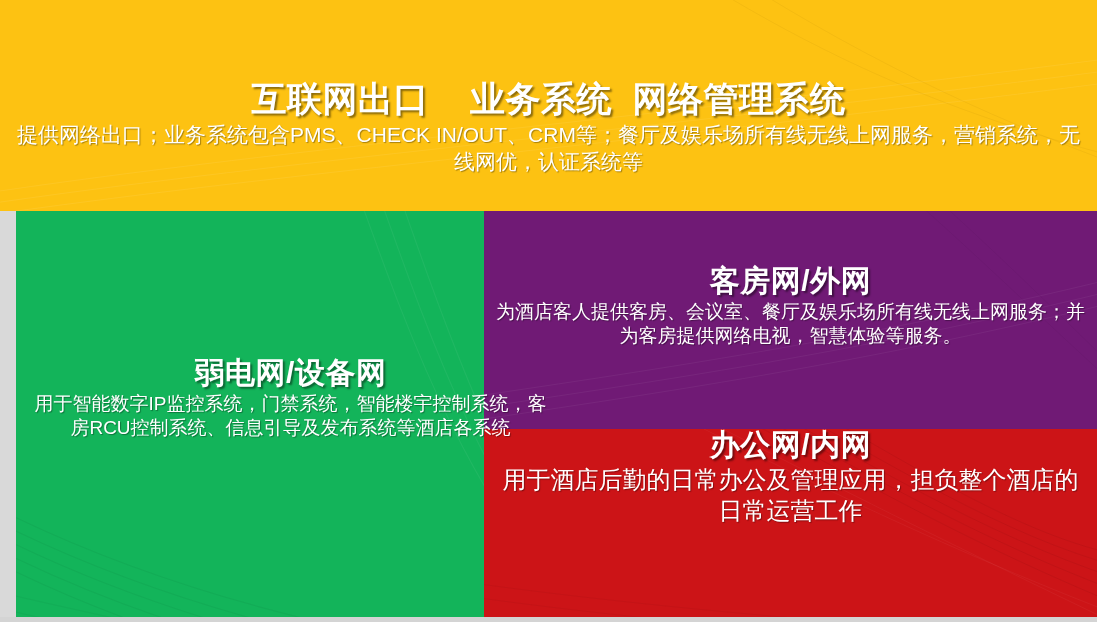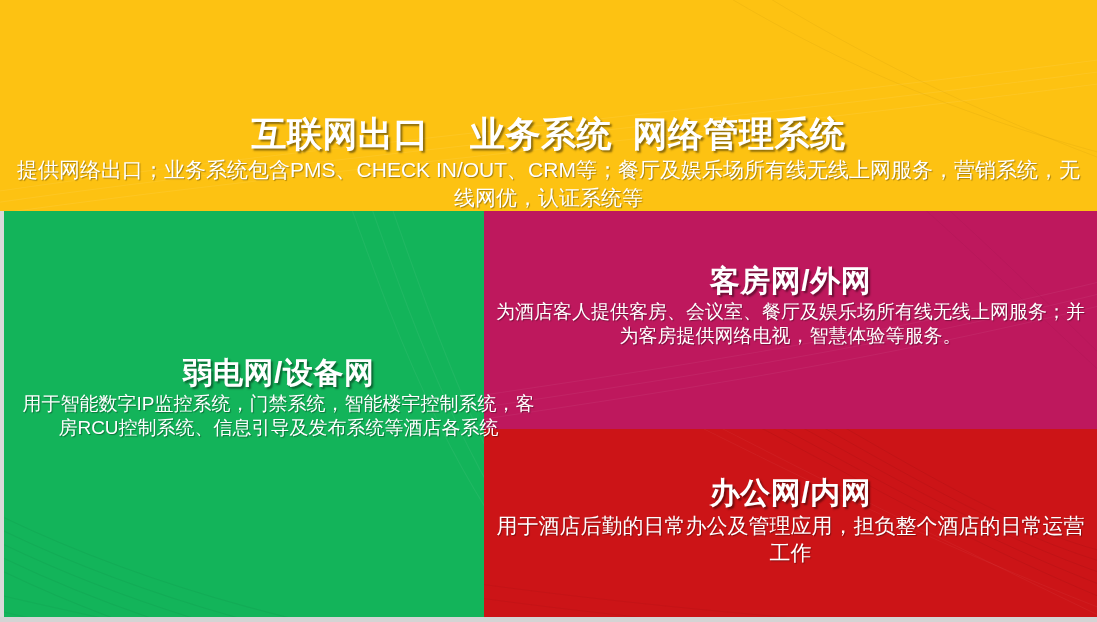--- a/index.html
+++ b/index.html
@@ -59,37 +59,37 @@
     text-shadow: 1px 1px 1px rgba(0,0,0,0.35);
   }
 
   
   #header {
     left: 0;
     top: 0;
     width: 1097px;
     height: 211px;
     background: #fdc212;
-    justify-content: flex-end;
+    justify-content: center;
   }
   #header .content { padding-top: 44px; }
   #header .p-title {
     font-size: 35px;
     margin-bottom: 4px;
   }
   #header .p-body {
     font-size: 21px;
     padding: 0 8px;
     max-width: 1090px;
     margin: 0 auto;
   }
 
   
   #green {
-    left: 4px;
+    left: 16px;
     top: 211px;
     width: 549px;
     height: 406px;
     background: #13b45a;
     justify-content: flex-start;
   }
   #green .content { padding-top: 146px; }
   #green .p-title {
     font-size: 30px;
     margin-bottom: 3px;
@@ -98,21 +98,21 @@
     font-size: 19px;
     padding: 0 13px;
   }
 
   
   #blue {
     left: 484px;
     top: 211px;
     width: 613px;
     height: 218px;
-    background: #be185d;
+    background: #701a75;
     justify-content: flex-start;
   }
   #blue .content { padding-top: 54px; }
   #blue .p-title {
     font-size: 30px;
     margin-bottom: 3px;
   }
   #blue .p-body {
     font-size: 19px;
     padding: 0 10px;
@@ -120,27 +120,27 @@
 
   
   #red {
     left: 484px;
     top: 429px;
     width: 613px;
     height: 188px;
     background: #cc1417;
     justify-content: flex-start;
   }
-  #red .content { padding-top: 48px; }
+  #red .content { }
   #red .p-title {
     font-size: 30px;
     margin-bottom: 3px;
   }
   #red .p-body {
-    font-size: 21px;
+    font-size: 24px;
     padding: 0 10px;
   }
 
   
   #bottom-strip {
     position: absolute;
     left: 0;
     top: 617px;
     width: 1097px;
     height: 5px;

